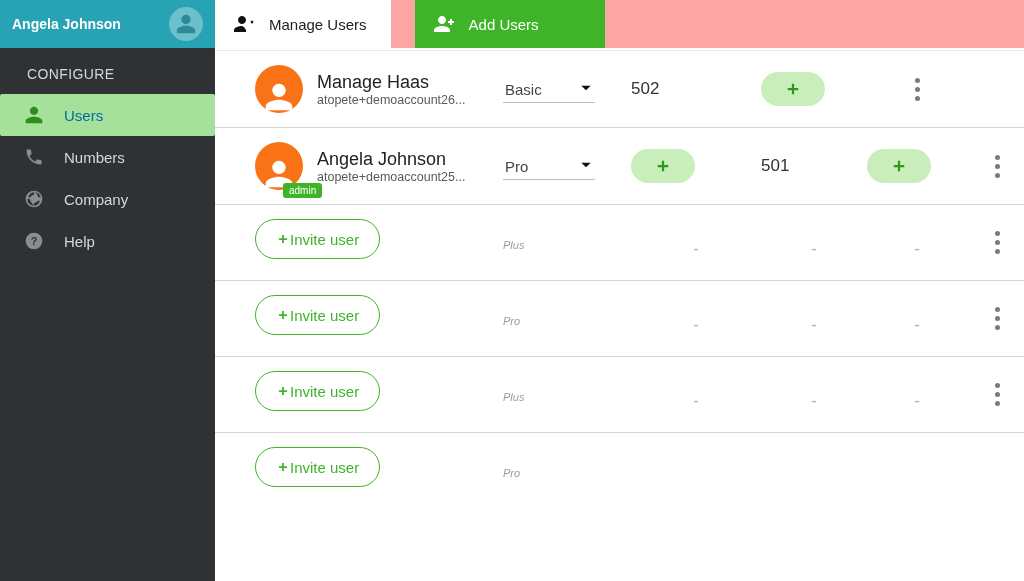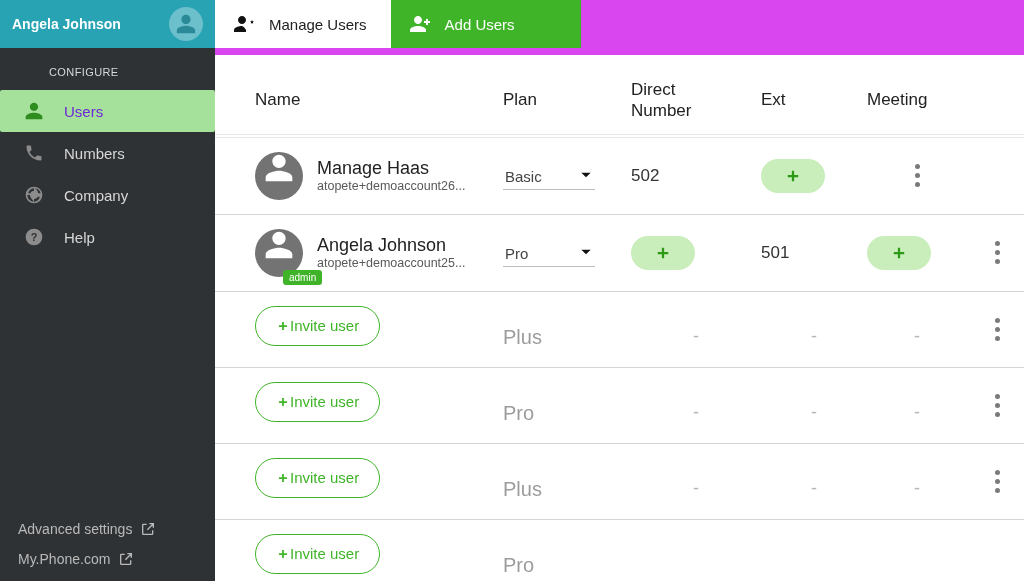--- a/index.html
+++ b/index.html
@@ -4,53 +4,53 @@
 <style>
   * { box-sizing: border-box; margin: 0; padding: 0; }
   html, body { width: 1024px; height: 581px; font-family: -apple-system, BlinkMacSystemFont, "Segoe UI", Arial, sans-serif; overflow: hidden; background:#fff;}
   .app { display:flex; width:1024px; height:581px;}
   
   .sidebar { width:215px; background:#2f3234; color:#c9c9c9; display:flex; flex-direction:column; position:relative;}
   .sidebar-header { height:48px; background:#28a3b3; display:flex; align-items:center; padding:0 12px; justify-content:space-between;}
   .sidebar-header .username { color:#fff; font-weight:600; font-size:14px;}
   .sidebar-header .avatar { width:34px; height:34px; border-radius:50%; background:#6bc0cc; display:flex; align-items:center; justify-content:center;}
   .sidebar-header .avatar svg{ width:22px; height:22px; fill:#2a8a97;}
-  .sidebar-section-title { font-size:11px; letter-spacing:0.4px; color:#d7d7d7; padding:18px 10px 12px 27px;margin-left:22px;}
+  .sidebar-section-title { font-size:14px; letter-spacing:0.4px; color:#d7d7d7; padding:18px 10px 12px 27px;}
   .nav-item { display:flex; align-items:center; height:42px; padding-left:22px; gap:18px; font-size:15px; color:#d7d7d7; cursor:pointer;}
-  .nav-item.active { background:#a6e19b; color:#6d28d9; border-radius:2px;}
+  .nav-item.active { background:#a6e19b; color:#0369a1; border-radius:2px;}
   .nav-item .nav-icon { width:24px; display:flex; justify-content:center;}
   .nav-item svg { width:20px; height:20px; fill:#8c8c8c;}
   .nav-item.active svg { fill:#2f8c1e;}
   .sidebar-footer { position:absolute; bottom:14px; left:0; width:100%; padding:0 18px; display:flex; flex-direction:column; gap:14px;}
   .footer-link { display:flex; align-items:center; gap:8px; font-size:14px; color:#b9b9b9; cursor:pointer;}
   .footer-link svg { width:16px;height:16px; fill:none; stroke:#b9b9b9; stroke-width:2;}
   
   .main { flex:1; display:flex; flex-direction:column; min-width:0;}
-  .tab-bar { height:55px; display:flex; background:#d946ef;}
+  .tab-bar { height:48px; display:flex; background:#fca5a5;gap:24px;}
   .tab { height:48px; padding:0 24px 0 18px; display:flex; align-items:center; gap:12px; font-size:15px; cursor:pointer;}
   .tab.manage { background:#fff; color:#222;}
   .tab.add { background:#3fb429; color:#fff; width:190px;}
   .tab svg { width:24px; height:24px;}
   .tab.manage svg{ fill:#111;}
   .tab.add svg{ fill:#fff;}
   
   .table-area { flex:1; overflow:hidden; background:#fff;}
   .row { min-height:76px; border-bottom:1px solid #d4d4d4; padding:14px 0 14px 40px; position:relative;
          display:grid; grid-template-columns: 248px 128px 130px 106px 100px 60px; align-items:center;}
   .header-row { min-height:0; padding-top:24px; padding-bottom:12px; border-bottom:1px solid #e8e8e8;}
   .header-row span, .header-row div { font-size:17px; color:#222; font-weight:500;}
   .user-cell { display:flex; align-items:center; gap:14px;}
-  .avatar-md { width:48px; height:48px; border-radius:50%; background:#737373; display:flex; align-items:flex-start; justify-content:center; position:relative;}
+  .avatar-md { width:48px; height:48px; border-radius:50%; background:#f97316; display:flex; align-items:flex-end; justify-content:center; position:relative;}
   .avatar-md svg { width:32px; height:32px; fill:#fff;}
   .admin-badge { position:absolute; left:28px; bottom:-8px; background:#3fb429; color:#fff; font-size:10px; padding:2px 6px; border-radius:3px;}
   .user-text .uname { font-size:18px; color:#222;}
   .user-text .email { font-size:12.5px; color:#595959; max-width:172px; white-space:nowrap; overflow:hidden; text-overflow:ellipsis;}
   .plan-cell .plan-select{ display:flex; align-items:flex-start; justify-content:space-between; width:92px; border-bottom:1px solid #bdbdbd; padding:6px 2px 4px 2px; font-size:15px; color:#444; cursor:pointer;}
   .plan-cell .plan-select svg{ width:14px; height:14px; fill:#111;}
-  .plan-static { font-size:20px; color:#9c9c9c;}
+  .plan-static { font-size:11px; color:#9c9c9c;font-style:italic;}
   .dash { font-size:18px; color:#b6b6b6; text-align:center;}
   .ext-val, .num-val { font-size:17px; color:#333;}
   .pill-btn { width:64px; height:34px; border-radius:20px; background:#c9eebc; display:flex; align-items:center; justify-content:center; cursor:pointer;}
   .pill-btn svg{ width:18px; height:18px; stroke:#2d9a15; stroke-width:3; fill:none;}
   .menu-dots { display:flex; flex-direction:column; gap:4px; cursor:pointer; align-items:center; justify-content:center;}
   .menu-dots span{ width:5px;height:5px; background:#7a7a7a; border-radius:50%;}
   .invite-btn { height:40px; padding:0 20px; border:1.5px solid #3fb429; border-radius:22px; display:flex; align-items:center; gap:0; color:#3fb429; font-size:15px; cursor:pointer; width:fit-content;}
   .invite-btn svg{ width:14px;height:14px; stroke:#3fb429; stroke-width:3; fill:none;}
   .empty-row .plan-static{ padding-top:20px;}
   .empty-row { align-items:flex-start;}
@@ -101,64 +101,40 @@
     <div class="nav-item">
       <span class="nav-icon">
           <svg viewBox="0 0 24 24">
             <circle cx="12" cy="12" r="10" fill="#8c8c8c"></circle>
             <text x="12" y="17" text-anchor="middle" font-size="13" fill="#2f3234" font-family="Arial" font-weight="bold">?</text>
           </svg>
         </span>
       <span>Help</span>
     </div>
 
-    <div class="sidebar-footer">
-      <div class="footer-link">
-        <span>Advanced settings</span>
-        <svg viewBox="0 0 24 24">
-            <path d="M14 4h6v6M20 4l-9 9M19 14v5a1 1 0 01-1 1H5a1 1 0 01-1-1V6a1 1 0 011-1h5"></path>
-          </svg>
-      </div>
-      <div class="footer-link">
-        <span>My.Phone.com</span>
-        <svg viewBox="0 0 24 24">
-            <path d="M14 4h6v6M20 4l-9 9M19 14v5a1 1 0 01-1 1H5a1 1 0 01-1-1V6a1 1 0 011-1h5"></path>
-          </svg>
-      </div>
-    </div>
   </div>
 
   <div class="main">
     <div class="tab-bar">
       <div class="tab manage">
         <svg viewBox="0 0 24 24">
             <path d="M9 12c2.2 0 4-1.8 4-4s-1.8-4-4-4-4 1.8-4 4 1.8 4 4 4zm0 2c-2.67 0-8 1.34-8 4v2h12v-1c0-.34.04-.67.1-1-.96-1.7-3.1-4-4.1-4zM19 8l.6 1.2 1.3.2-.95.95.22 1.3L19 11l-1.17.65.22-1.3-.95-.95 1.3-.2L19 8z"></path>
           </svg>
         <span>Manage Users</span>
       </div>
       <div class="tab add">
         <svg viewBox="0 0 24 24">
             <path d="M9 12c2.2 0 4-1.8 4-4s-1.8-4-4-4-4 1.8-4 4 1.8 4 4 4zm0 2c-2.67 0-8 1.34-8 4v2h16v-2c0-2.66-5.33-4-8-4zM19 7v2h2v2h-2v2h-2v-2h-2V9h2V7h2z"></path>
           </svg>
         <span>Add Users</span>
       </div>
     </div>
 
     <div class="table-area">
 
-      <div class="row header-row">
-        <span>Name</span>
-        <span>Plan</span>
-        <div style="line-height:1.25;">
-          <span>Direct<br>Number</span>
-        </div>
-        <span>Ext</span>
-        <span>Meeting</span>
-        <span></span>
-      </div>
 
       <div class="row divider-top">
         <div class="user-cell">
           <div class="avatar-md">
             <svg viewBox="0 0 24 24">
                 <path d="M12 12c2.76 0 5-2.24 5-5s-2.24-5-5-5-5 2.24-5 5 2.24 5 5 5zm0 2c-3.33 0-10 1.67-10 5v3h20v-3c0-3.33-6.67-5-10-5z"></path>
               </svg>
           </div>
           <div class="user-text">
             <div class="uname">Manage Haas</div>

